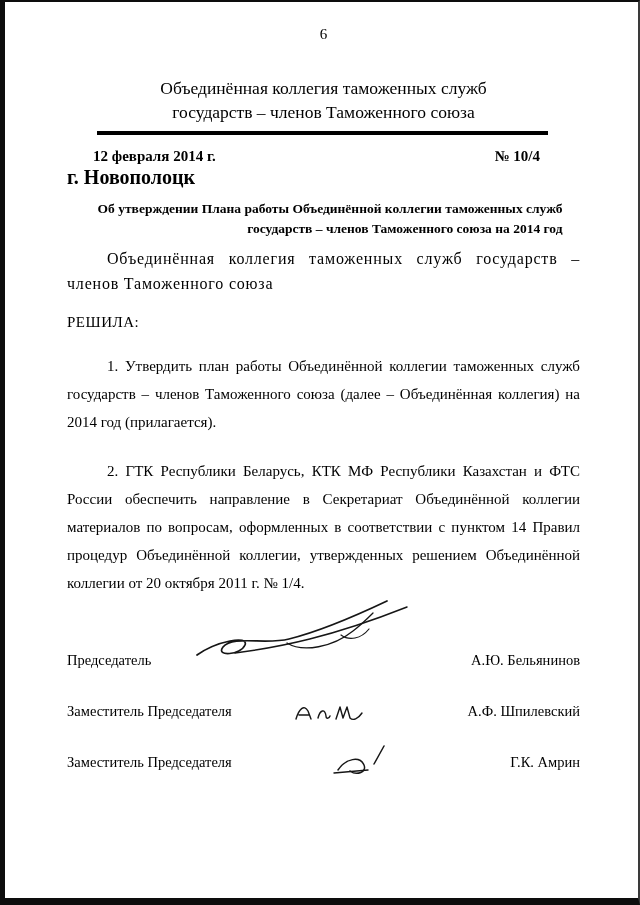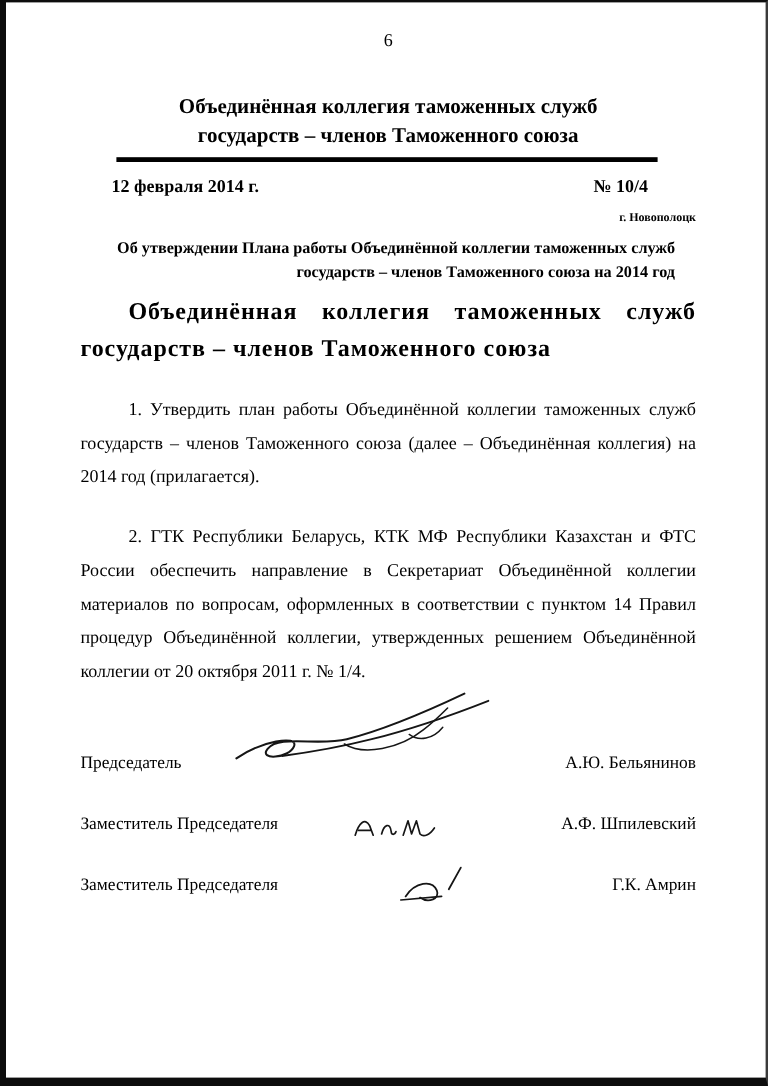--- a/index.html
+++ b/index.html
@@ -28,21 +28,21 @@
     white-space:nowrap;
   }
   .annex .underlined {
     border-bottom:1.5px solid #000;
     padding-right:34px;
   }
 
   .org-title {
     margin-top:34px;
     text-align:center;
-    font-weight:bold;
+    font-weight:normal;
     font-size:17.5px;
     line-height:1.35;
     padding:0 10px;
   }
   .rule { height:4px; background:#000; margin:7px 32px 0 30px; }
 
   .decision {
     margin-top:12px;
     text-align:center;
     font-weight:bold;
@@ -54,39 +54,38 @@
   .date-row {
     margin-top:13px;
     display:flex;
     justify-content:space-between;
     font-weight:bold;
     font-size:15px;
     padding:0 40px 0 26px;
     align-items:flex-end;
   }
 
-  .city { text-align:right; font-weight:bold; font-size:10px; margin-top:11px; }
+  .city { text-align:left; font-weight:bold; font-size:20px; margin-top:1px; }
 
   .subject {
     margin:10px auto 0;
     max-width:478px;
     text-align:right;
     font-weight:bold;
     font-size:13.5px;
     line-height:1.45;
   }
 
   .intro {
     margin-top:9px;
-    font-size:20px;
+    font-size:16px;
     line-height:1.55;
     text-indent:40px;
     text-align:justify;
     letter-spacing:0.8px;
-    font-weight:bold;
   }
 
   .reshila { margin-top:17px; font-size:15px; letter-spacing:0.5px; }
 
   .para {
     margin-top:21px;
     font-size:15px;
     line-height:1.87;
     text-indent:40px;
     text-align:justify;
@@ -132,20 +131,21 @@
       <span>12 февраля 2014 г.</span>
       <span>№ 10/4</span>
     </div>
 
     <div class="city">г. Новополоцк</div>
 
     <div class="subject">Об утверждении Плана работы Объединённой коллегии таможенных служб государств – членов Таможенного союза на 2014 год</div>
 
     <div class="intro">Объединённая коллегия таможенных служб государств – членов Таможенного союза</div>
 
+    <div class="reshila">РЕШИЛА:</div>
 
     <div class="para">1. Утвердить план работы Объединённой коллегии таможенных служб государств – членов Таможенного союза (далее – Объединённая коллегия) на 2014 год (прилагается).</div>
     <div class="para">2. ГТК Республики Беларусь, КТК МФ Республики Казахстан и ФТС России обеспечить направление в Секретариат Объединённой коллегии материалов по вопросам, оформленных в соответствии с пунктом 14 Правил процедур Объединённой коллегии, утвержденных решением Объединённой коллегии от 20 октября 2011 г. № 1/4.</div>
 
     <div class="signatures">
 
       <div class="sig-row">
         <span>Председатель</span>
         <span class="scribble-box">
           <svg class="scribble scr1" width="230" height="78" viewBox="0 0 230 78">

